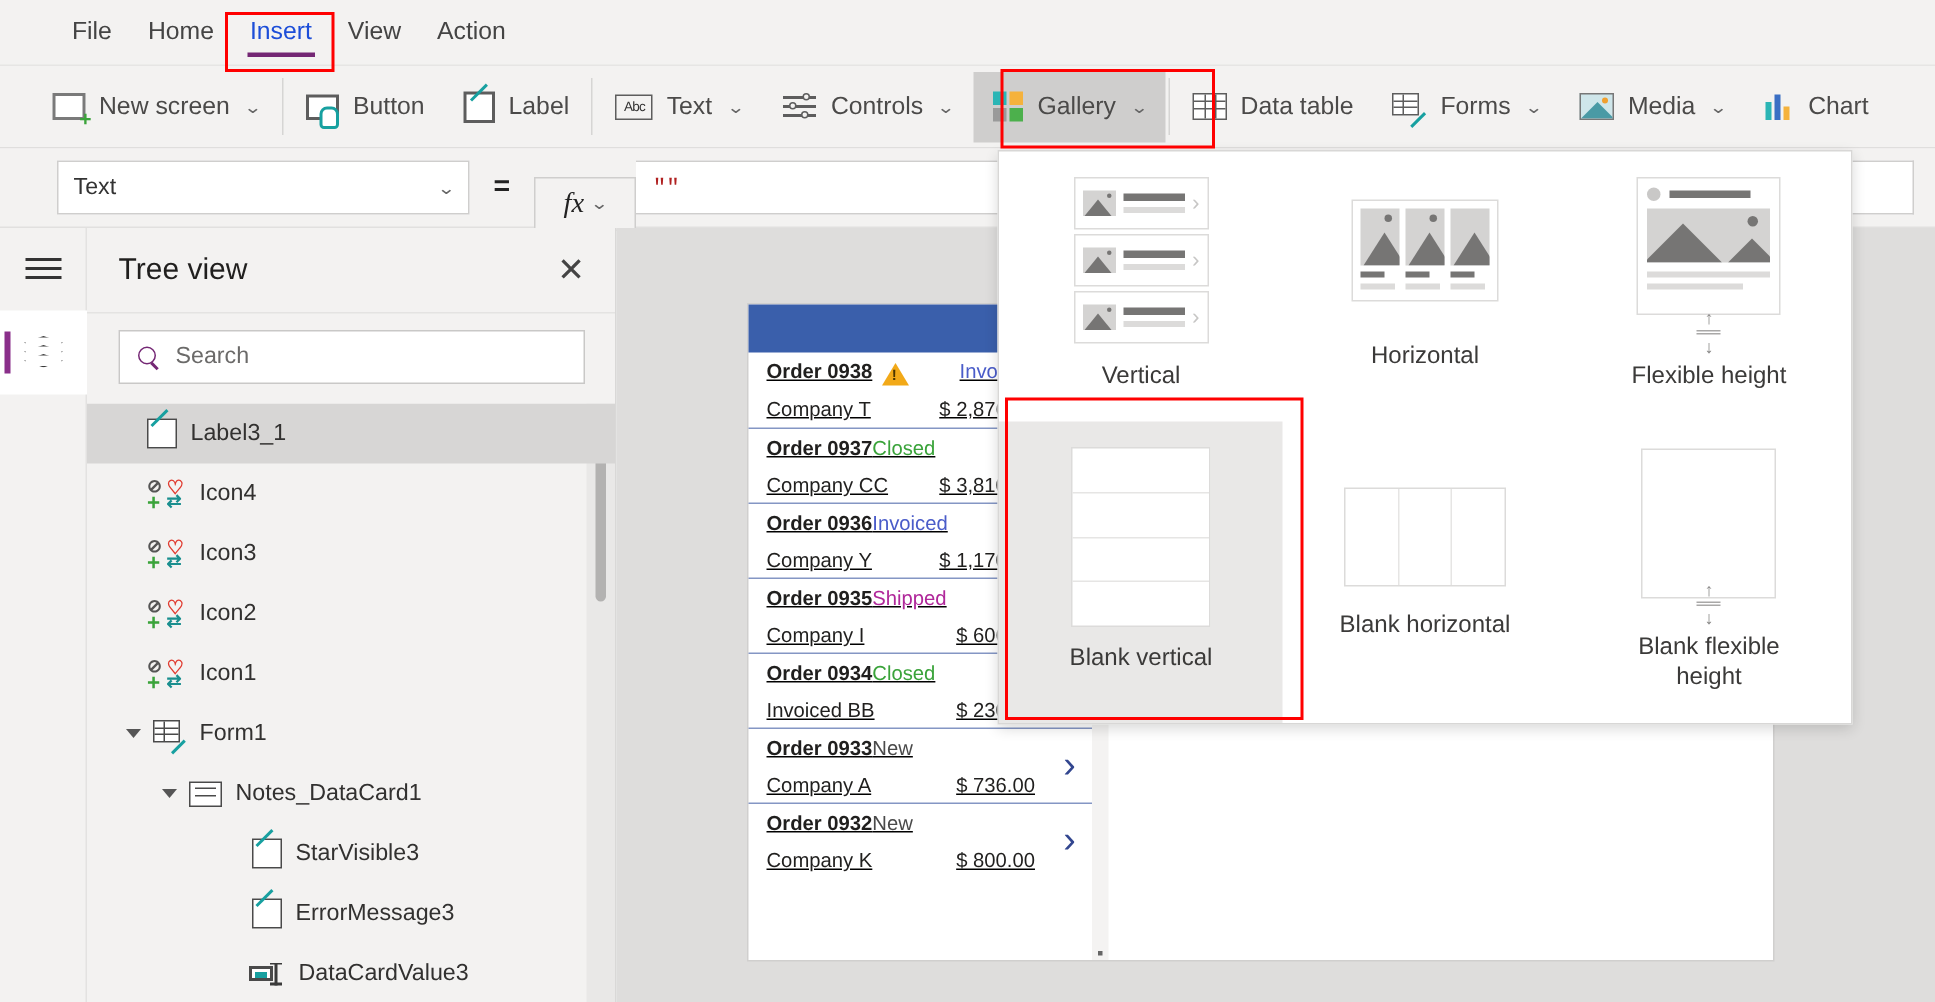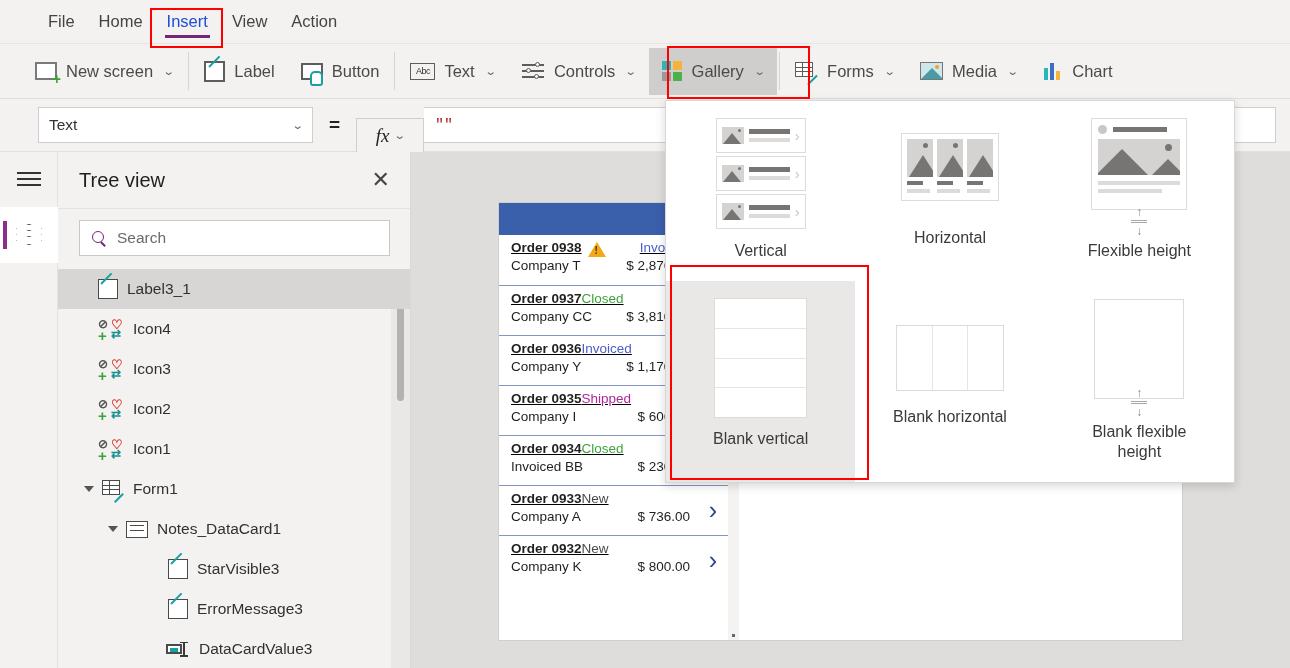--- a/index.html
+++ b/index.html
@@ -248,21 +248,21 @@
     background: #ffffff; box-shadow: 0 0 0 1px #d0cfce;
   }
   .gal-header { position:absolute; left:0; top:0; width: 229px; height: 32px; background:#3a5fab; }
   .gallery-list { position: absolute; left: 0; top: 32px; width: 229px; }
   .gal-row { position: relative; height: 50px; border-top: 1px solid #8496c4; display:flex; }
   .gal-row:first-child { border-top: none; }
   .gal-left { padding: 5px 0 0 12px; flex: 1; }
   .gal-line1 { display: flex; align-items: center; padding-right: 8px; text-decoration: underline; }
   .gal-order { font-size: 13.5px; font-weight: bold; color: #201f1e; }
   .gal-status { font-size: 13.5px; }
-  .gal-line2 { display: flex; align-items: center; justify-content: space-between; padding-right: 8px; margin-top: 3px; }
+  .gal-line2 { display: flex; align-items: center; justify-content: space-between; padding-right: 8px; margin-top: 10px; text-decoration: underline; }
   .gal-company { font-size: 13.5px; color: #201f1e; }
   .gal-amount { font-size: 13.5px; color: #201f1e; }
   .warn-tri {
     display:inline-block; width:0; height:0; margin-left:6px; position:relative; top:2px;
     border-left: 9px solid transparent; border-right: 9px solid transparent; border-bottom: 15px solid #f2a918;
   }
   .warn-tri:after { content:"!"; position:absolute; left:-2px; top:3px; font-size:10px; color:#4a3500; font-weight:bold; }
   .gal-arrow {
     width: 30px; display: flex; align-items: center; justify-content: center;
     font-size: 25px; color: #32468f; font-weight: 300;
@@ -373,27 +373,27 @@
 
     <div class="rib-item">
       <span class="ic ic-newscreen"></span>
       <span>New screen</span>
       <span class="caret">⌄</span>
     </div>
 
     <div class="rib-sep"></div>
 
     <div class="rib-item">
+      <span class="ic ic-button"></span>
+      <span>Button</span>
+    </div>
+
+    <div class="rib-item">
       <span class="ic ic-label"></span>
       <span>Label</span>
-    </div>
-
-    <div class="rib-item">
-      <span class="ic ic-button"></span>
-      <span>Button</span>
     </div>
 
     <div class="rib-sep"></div>
 
     <div class="rib-item">
       <span class="ic ic-text">Abc</span>
       <span>Text</span>
       <span class="caret">⌄</span>
     </div>
 
@@ -416,20 +416,29 @@
           <span></span>
           <span></span>
           <span></span>
       </span>
       <span>Gallery</span>
       <span class="caret">⌄</span>
     </div>
 
     <div class="rib-sep"></div>
 
+    <div class="rib-item">
+      <span class="ic ic-datatable">
+        <i></i>
+          <i></i>
+          <i></i>
+          <i></i>
+      </span>
+      <span>Data table</span>
+    </div>
 
     <div class="rib-item">
       <span class="ic ic-forms">
         <span class="g">
             <i></i>
             <i></i>
             <i></i>
           </span>
           <span class="p"></span>
       </span>

